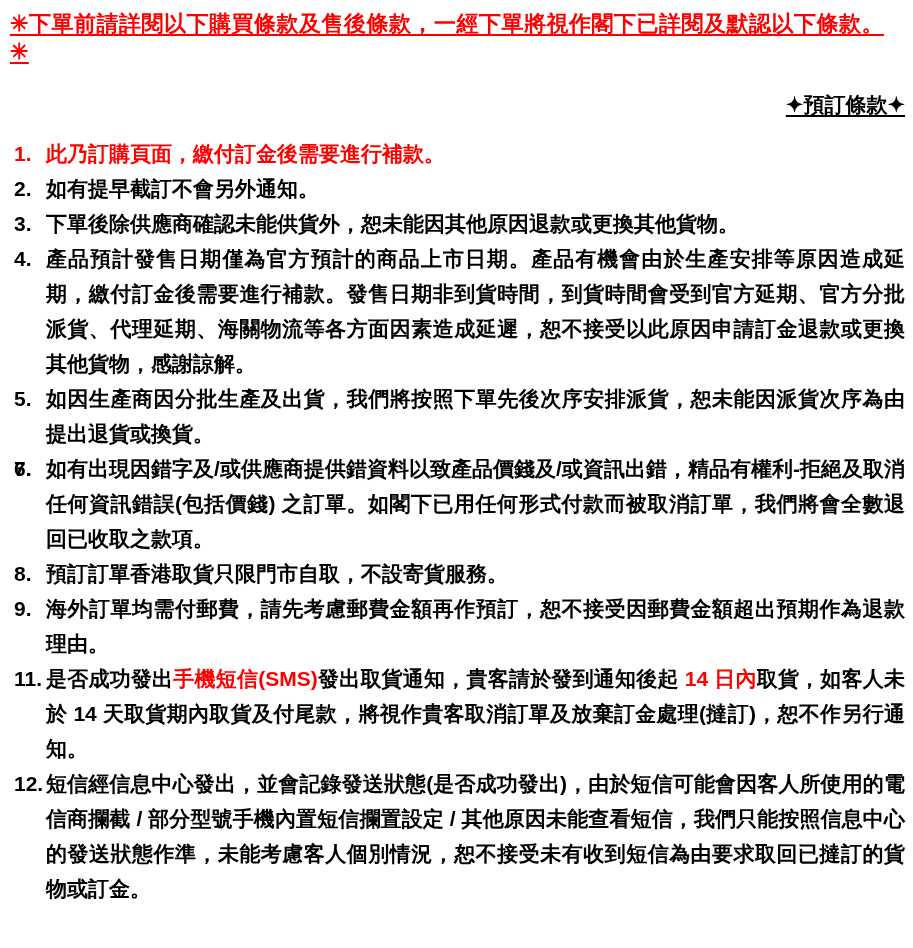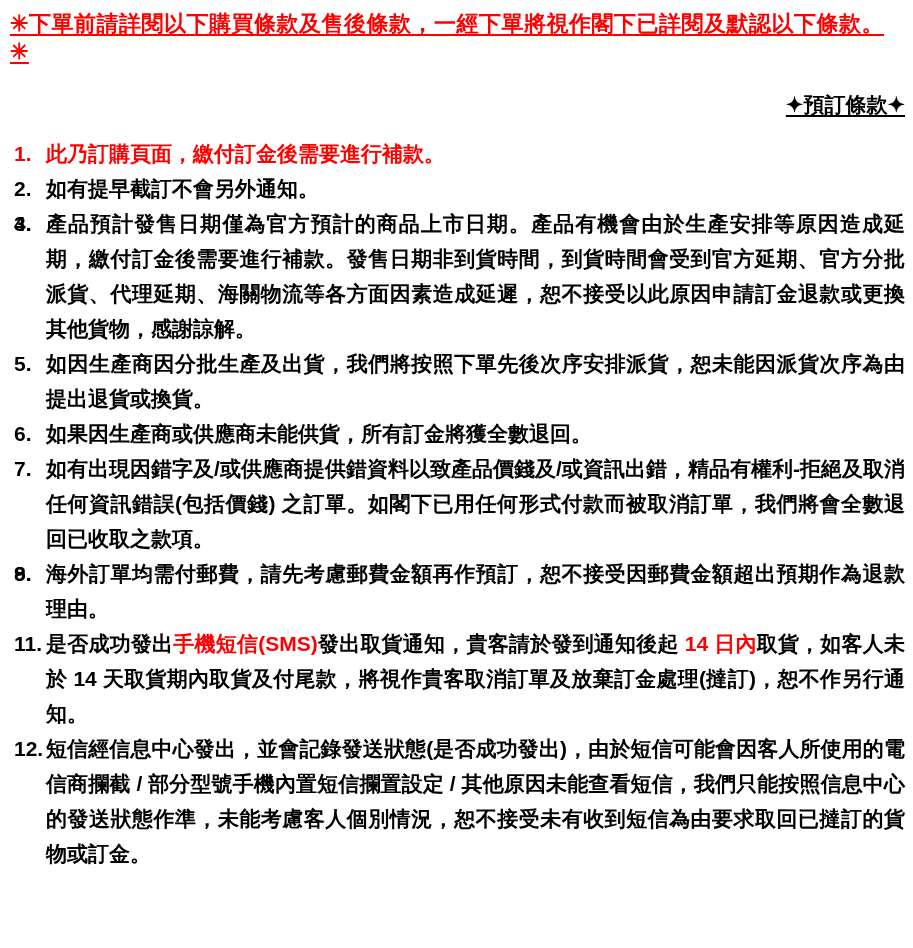--- a/index.html
+++ b/index.html
@@ -65,23 +65,23 @@
 <body>
 
 <div class="page">
   <div class="notice-title">✳下單前請詳閱以下購買條款及售後條款，一經下單將視作閣下已詳閱及默認以下條款。✳</div>
 
   <div class="section-heading">✦預訂條款✦</div>
 
   <div class="terms" id="terms-list">
       <div class="term-item red"><span class="term-num">1.</span><span>此乃訂購頁面，繳付訂金後需要進行補款。</span></div>
       <div class="term-item"><span class="term-num">2.</span><span>如有提早截訂不會另外通知。</span></div>
-      <div class="term-item"><span class="term-num">3.</span></div>
+      <div class="term-item"><span class="term-num">3.</span><span>下單後除供應商確認未能供貨外，恕未能因其他原因退款或更換其他貨物。</span></div>
       <div class="term-item"><span class="term-num">4.</span><span>產品預計發售日期僅為官方預計的商品上市日期。產品有機會由於生產安排等原因造成延期，繳付訂金後需要進行補款。發售日期非到貨時間，到貨時間會受到官方延期、官方分批派貨、代理延期、海關物流等各方面因素造成延遲，恕不接受以此原因申請訂金退款或更換其他貨物，感謝諒解。</span></div>
       <div class="term-item"><span class="term-num">5.</span><span>如因生產商因分批生產及出貨，我們將按照下單先後次序安排派貨，恕未能因派貨次序為由提出退貨或換貨。</span></div>
-      <div class="term-item"><span class="term-num">6.</span><span>如果因生產商或供應商未能供貨，所有訂金將獲全數退回。</span></div>
+      <div class="term-item"><span class="term-num">6.</span></div>
       <div class="term-item"><span class="term-num">7.</span><span>如有出現因錯字及/或供應商提供錯資料以致產品價錢及/或資訊出錯，精品有權利-拒絕及取消任何資訊錯誤(包括價錢) 之訂單。如閣下已用任何形式付款而被取消訂單，我們將會全數退回已收取之款項。</span></div>
-      <div class="term-item"><span class="term-num">8.</span></div>
+      <div class="term-item"><span class="term-num">8.</span><span>預訂訂單香港取貨只限門市自取，不設寄貨服務。</span></div>
       <div class="term-item"><span class="term-num">9.</span><span>海外訂單均需付郵費，請先考慮郵費金額再作預訂，恕不接受因郵費金額超出預期作為退款理由。</span></div>
       <div class="term-item"><span class="term-num">11.</span><span>是否成功發出</span><span class="red-underline">手機短信(SMS)</span><span>發出取貨通知，貴客請於發到通知後起 </span><span class="red-underline">14 日內</span><span>取貨，如客人未於 14 天取貨期內取貨及付尾款，將視作貴客取消訂單及放棄訂金處理(撻訂)，恕不作另行通知。</span></div>
       <div class="term-item"><span class="term-num">12.</span><span>短信經信息中心發出，並會記錄發送狀態(是否成功發出)，由於短信可能會因客人所使用的電信商攔截 / 部分型號手機內置短信攔置設定 / 其他原因未能查看短信，我們只能按照信息中心的發送狀態作準，未能考慮客人個別情況，恕不接受未有收到短信為由要求取回已撻訂的貨物或訂金。</span></div>
     </div>
 </div>
 
 </body></html>

